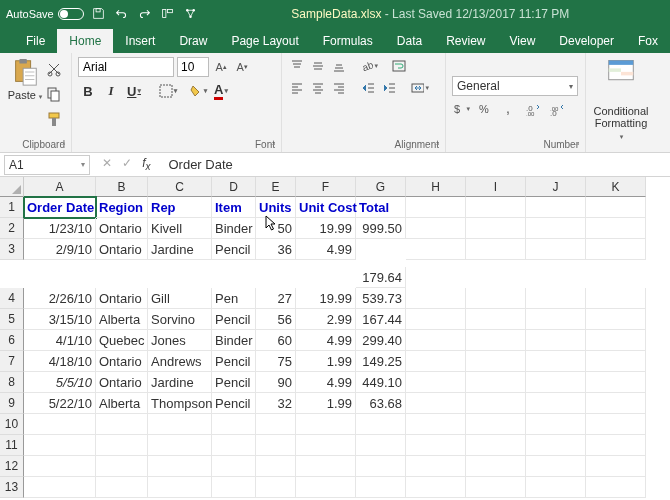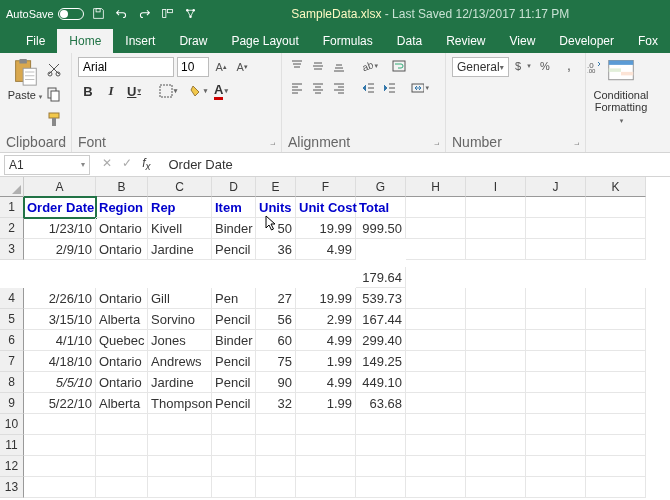--- a/index.html
+++ b/index.html
@@ -16,22 +16,22 @@
 .titlebar .center .fname { color: #fef9c3; }
 
 
 .tabs { height: 25px; background: #217346; display: flex; align-items: flex-end; padding-left: 14px; }
 .tab { padding: 5px 12px; color: #fff; font-size: 12px; cursor: pointer; }
 .tab.active { background: #f3f3f3; color: #217346; }
 
 
 .ribbon { height: 100px; background: #f3f3f3; border-bottom: 1px solid #d4d4d4; display: flex; }
 .group { border-right: 1px solid #e0e0e0; display: flex; flex-direction: column; padding: 4px 6px 0 6px; }
-.group-body { flex: 1; display: flex; align-items: flex-start; gap: 4px; }
-.group-label { text-align: left; font-size: 14px; color: #666; padding: 2px 0; position: relative; }
+.group-body { flex: 1; display: flex; align-items: flex-start; gap: 20px; }
+.group-label { text-align: right; font-size: 10px; color: #666; padding: 2px 0; position: relative; }
 .group-label::after { content: "⌐"; position: absolute; right: 0; bottom: 2px; font-size: 9px; color: #888; transform: rotate(180deg); }
 
 .clipboard-body { display: flex; gap: 2px; }
 .paste-btn { display: flex; flex-direction: column; align-items: center; width: 38px; }
 .paste-btn svg { width: 30px; height: 30px; }
 .paste-label { font-size: 11px; margin-top: 2px; display: flex; align-items: center; gap: 2px; }
 .clip-side { display: flex; flex-direction: column; gap: 6px; padding-top: 4px; }
 .clip-side svg { width: 16px; height: 16px; }
 
 .font-body { display: flex; flex-direction: column; gap: 4px; }
@@ -40,21 +40,21 @@
 .font-size { width: 32px; height: 20px; border: 1px solid #bcbcbc; background: #fff; font-size: 12px; padding: 0 3px; }
 .small-btn { width: 18px; height: 18px; display: flex; align-items: center; justify-content: center; font-size: 11px; color: #555; }
 .biubtn { width: 20px; height: 20px; display: flex; align-items: center; justify-content: center; font-weight: bold; font-size: 13px; }
 .drop-arrow::after { content: "▾"; font-size: 7px; color: #666; margin-left: 1px; }
 
 .align-body { display: flex; flex-direction: column; gap: 4px; }
 .align-row { display: flex; gap: 3px; }
 .align-btn { width: 18px; height: 18px; display: flex; align-items: center; justify-content: center; }
 .align-btn svg { width: 14px; height: 14px; }
 
-.num-body { display: flex; gap: 4px; width: 130px; }
+.num-body { display: flex; flex-direction: column; gap: 4px; width: 130px; justify-content: center; }
 .num-select { width: 126px; height: 20px; border: 1px solid #bcbcbc; background: #fff; font-size: 12px; padding: 0 4px; display: flex; align-items: center; justify-content: space-between; }
 .num-row { display: flex; gap: 6px; }
 
 .styles-body { display: flex; flex-direction: column; align-items: center; width: 58px; }
 .styles-body svg { width: 28px; height: 28px; }
 .styles-lbl { font-size: 11px; text-align: center; line-height: 1.1; }
 
 
 .fbar { height: 24px; border-bottom: 1px solid #d4d4d4; display: flex; align-items: center; background: #fff; }
 .namebox { width: 86px; height: 20px; border: 1px solid #ccc; margin-left: 4px; padding: 0 4px; display: flex; align-items: center; justify-content: space-between; font-size: 12px; }

